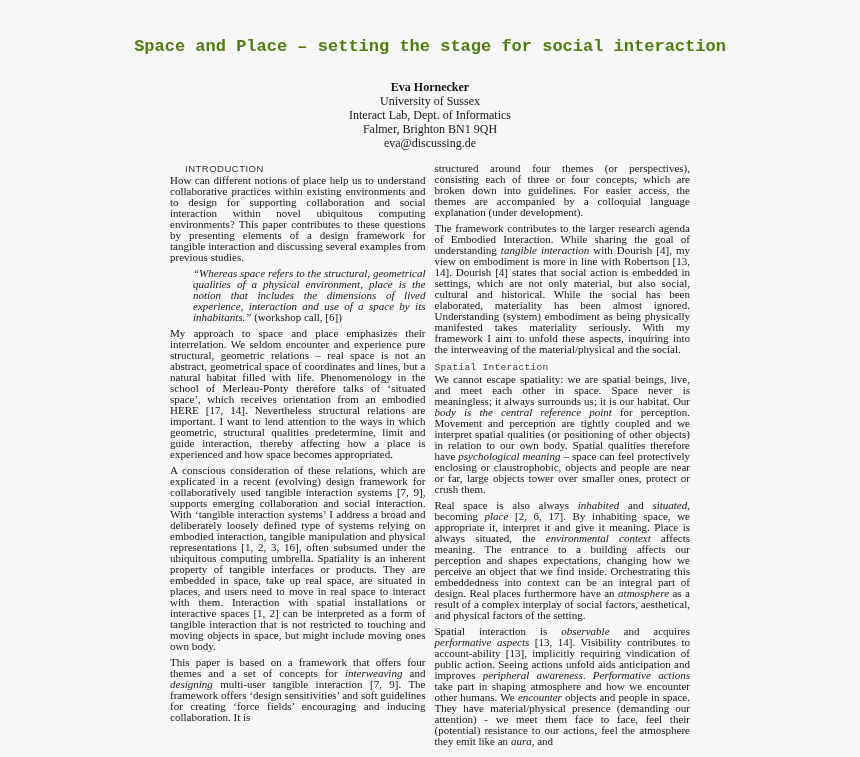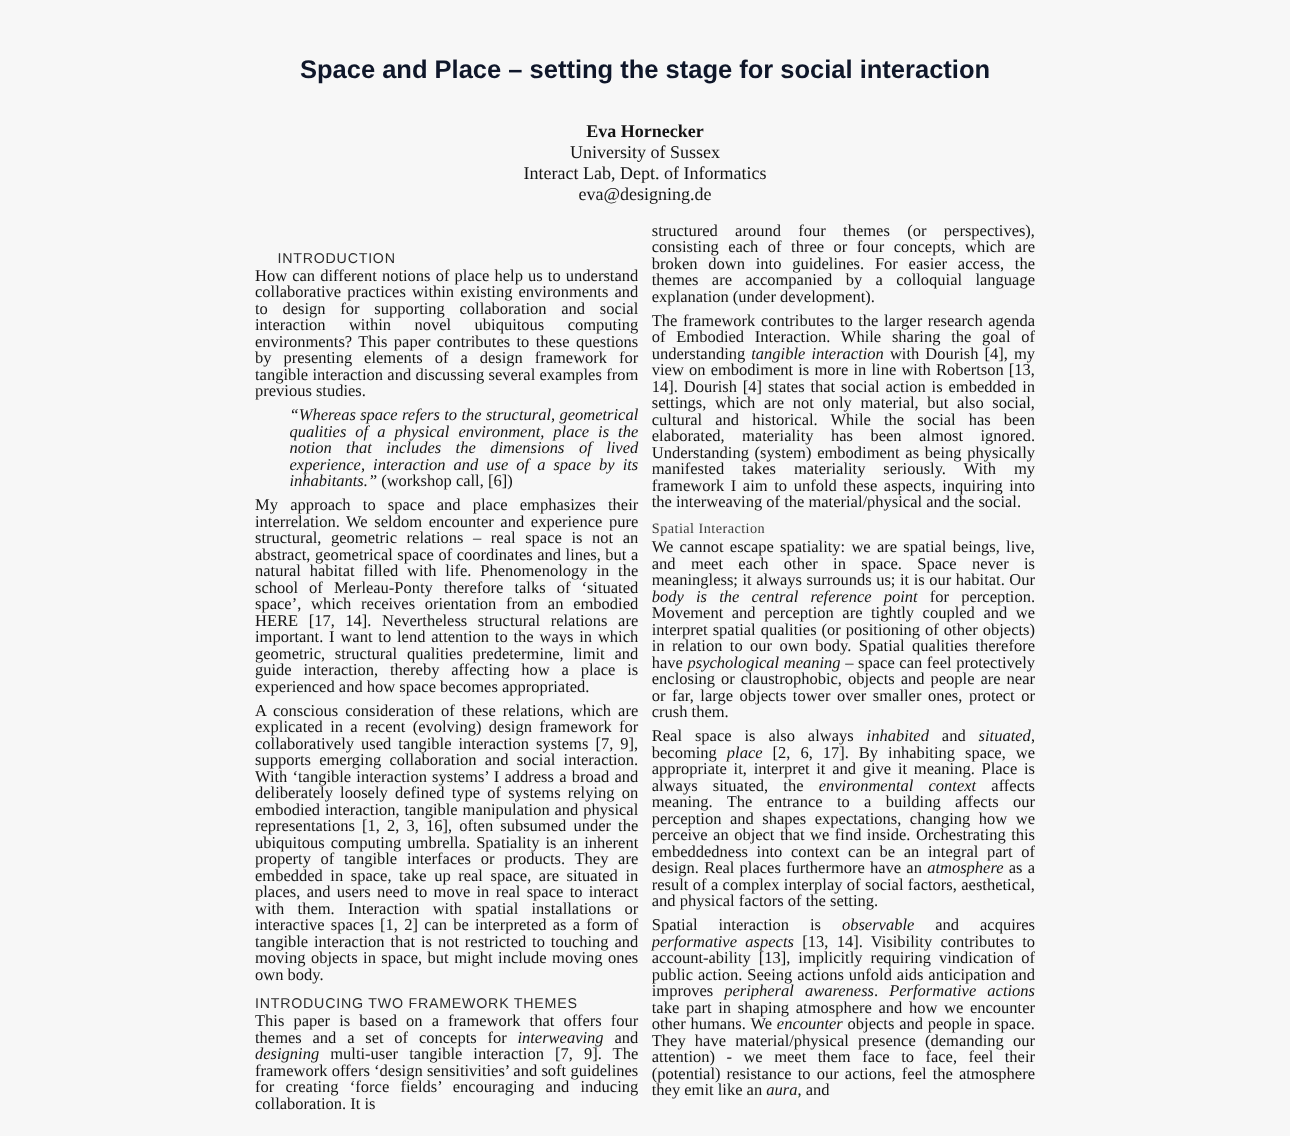--- a/index.html
+++ b/index.html
@@ -5,28 +5,28 @@
   html, body { margin:0; padding:0; }
   body {
     width:860px; height:757px;
     background:#f7f7f7;
     font-family:"Liberation Serif", serif;
     color:#141414;
     overflow:hidden;
   }
   .page { width:860px; height:757px; position:relative; }
   .title {
-    font-family:Liberation Sans, sans-serif;
+    font-family:Liberation Mono, monospace;
     font-weight:bold;
     font-size:17px;
     line-height:20px;
     text-align:center;
     margin:0;
     padding-top:37px;
-    color:#0f172a;
+    color:#4d7c0f;
   }
   .author-block {
     text-align:center;
     margin-top:23px;
     font-size:12px;
     line-height:14px;
   }
   .author-name { font-weight:bold; }
   .author-line { font-weight:normal; }
   .columns {
@@ -39,23 +39,23 @@
   .col { width:256px; }
   .sec-heading {
     font-family:"Liberation Sans", sans-serif;
     font-size:9.5px;
     font-weight:normal;
     letter-spacing:0.5px;
     color:#2e2e2e;
     margin:8px 0 1px 0;
     line-height:11px;
   }
-  .sec-heading.first { margin-top:18px;padding-left:15px; }
+  .sec-heading.first { margin-top:0;padding-left:15px; }
   .sub-heading {
-    font-family:Liberation Serif, serif;
+    font-family:Liberation Mono, monospace;
     font-size:9.5px;
     font-weight:normal;
     letter-spacing:0.3px;
     color:#3a3a3a;
     margin:7px 0 1px 0;
     line-height:11px;
   }
   .para {
     font-size:11px;
     line-height:11px;
@@ -70,32 +70,32 @@
 <body>
 
 <div class="page">
   <h1 class="title">Space and Place – setting the stage for social interaction</h1>
 
   <div class="author-block">
     <div class="author-name">Eva Hornecker</div>
     <div id="author-lines">
         <div class="author-line">University of Sussex</div>
         <div class="author-line">Interact Lab, Dept. of Informatics</div>
-        <div class="author-line">eva@designing.de</div>
+        <div class="author-line">Falmer, Brighton BN1 9QH</div>
+        <div class="author-line">eva@discussing.de</div>
       </div>
   </div>
 
   <div class="columns">
     <div class="col" id="left-col">
         <h2 class="sec-heading first">INTRODUCTION</h2>
         <p class="para">How can different notions of place help us to understand collaborative practices within existing environments and to design for supporting collaboration and social interaction within novel ubiquitous computing environments? This paper contributes to these questions by presenting elements of a design framework for tangible interaction and discussing several examples from previous studies.</p>
         <p class="para quote">“Whereas space refers to the structural, geometrical qualities of a physical environment, place is the notion that includes the dimensions of lived experience, interaction and use of a space by its inhabitants.” <span class="roman">(workshop call, [6])</span></p>
         <p class="para">My approach to space and place emphasizes their interrelation. We seldom encounter and experience pure structural, geometric relations – real space is not an abstract, geometrical space of coordinates and lines, but a natural habitat filled with life. Phenomenology in the school of Merleau-Ponty therefore talks of ‘situated space’, which receives orientation from an embodied HERE [17, 14]. Nevertheless structural relations are important. I want to lend attention to the ways in which geometric, structural qualities predetermine, limit and guide interaction, thereby affecting how a place is experienced and how space becomes appropriated.</p>
         <p class="para">A conscious consideration of these relations, which are explicated in a recent (evolving) design framework for collaboratively used tangible interaction systems [7, 9], supports emerging collaboration and social interaction. With ‘tangible interaction systems’ I address a broad and deliberately loosely defined type of systems relying on embodied interaction, tangible manipulation and physical representations [1, 2, 3, 16], often subsumed under the ubiquitous computing umbrella. Spatiality is an inherent property of tangible interfaces or products. They are embedded in space, take up real space, are situated in places, and users need to move in real space to interact with them. Interaction with spatial installations or interactive spaces [1, 2] can be interpreted as a form of tangible interaction that is not restricted to touching and moving objects in space, but might include moving ones own body.</p>
-        <h2 class="sec-heading">INTRODUCING TWO FRAMEWORK THEMES</h2>
         <p class="para">This paper is based on a framework that offers four themes and a set of concepts for <i>interweaving</i> and <i>designing</i> multi-user tangible interaction [7, 9]. The framework offers ‘design sensitivities’ and soft guidelines for creating ‘force fields’ encouraging and inducing collaboration. It is</p>
       </div>
     <div class="col" id="right-col">
         <p class="para">structured around four themes (or perspectives), consisting each of three or four concepts, which are broken down into guidelines. For easier access, the themes are accompanied by a colloquial language explanation (under development).</p>
         <p class="para">The framework contributes to the larger research agenda of Embodied Interaction. While sharing the goal of understanding <i>tangible interaction</i> with Dourish [4], my view on embodiment is more in line with Robertson [13, 14]. Dourish [4] states that social action is embedded in settings, which are not only material, but also social, cultural and historical. While the social has been elaborated, materiality has been almost ignored. Understanding (system) embodiment as being physically manifested takes materiality seriously. With my framework I aim to unfold these aspects, inquiring into the interweaving of the material/physical and the social.</p>
         <h3 class="sub-heading">Spatial Interaction</h3>
         <p class="para">We cannot escape spatiality: we are spatial beings, live, and meet each other in space. Space never is meaningless; it always surrounds us; it is our habitat. Our <i>body is the central reference point</i> for perception. Movement and perception are tightly coupled and we interpret spatial qualities (or positioning of other objects) in relation to our own body. Spatial qualities therefore have <i>psychological meaning</i> – space can feel protectively enclosing or claustrophobic, objects and people are near or far, large objects tower over smaller ones, protect or crush them.</p>
         <p class="para">Real space is also always <i>inhabited</i> and <i>situated</i>, becoming <i>place</i> [2, 6, 17]. By inhabiting space, we appropriate it, interpret it and give it meaning. Place is always situated, the <i>environmental context</i> affects meaning. The entrance to a building affects our perception and shapes expectations, changing how we perceive an object that we find inside. Orchestrating this embeddedness into context can be an integral part of design. Real places furthermore have an <i>atmosphere</i> as a result of a complex interplay of social factors, aesthetical, and physical factors of the setting.</p>
         <p class="para">Spatial interaction is <i>observable</i> and acquires <i>performative aspects</i> [13, 14]. Visibility contributes to account-ability [13], implicitly requiring vindication of public action. Seeing actions unfold aids anticipation and improves <i>peripheral awareness</i>. <i>Performative actions</i> take part in shaping atmosphere and how we encounter other humans. We <i>encounter</i> objects and people in space. They have material/physical presence (demanding our attention) - we meet them face to face, feel their (potential) resistance to our actions, feel the atmosphere they emit like an <i>aura</i>, and</p>
       </div>

